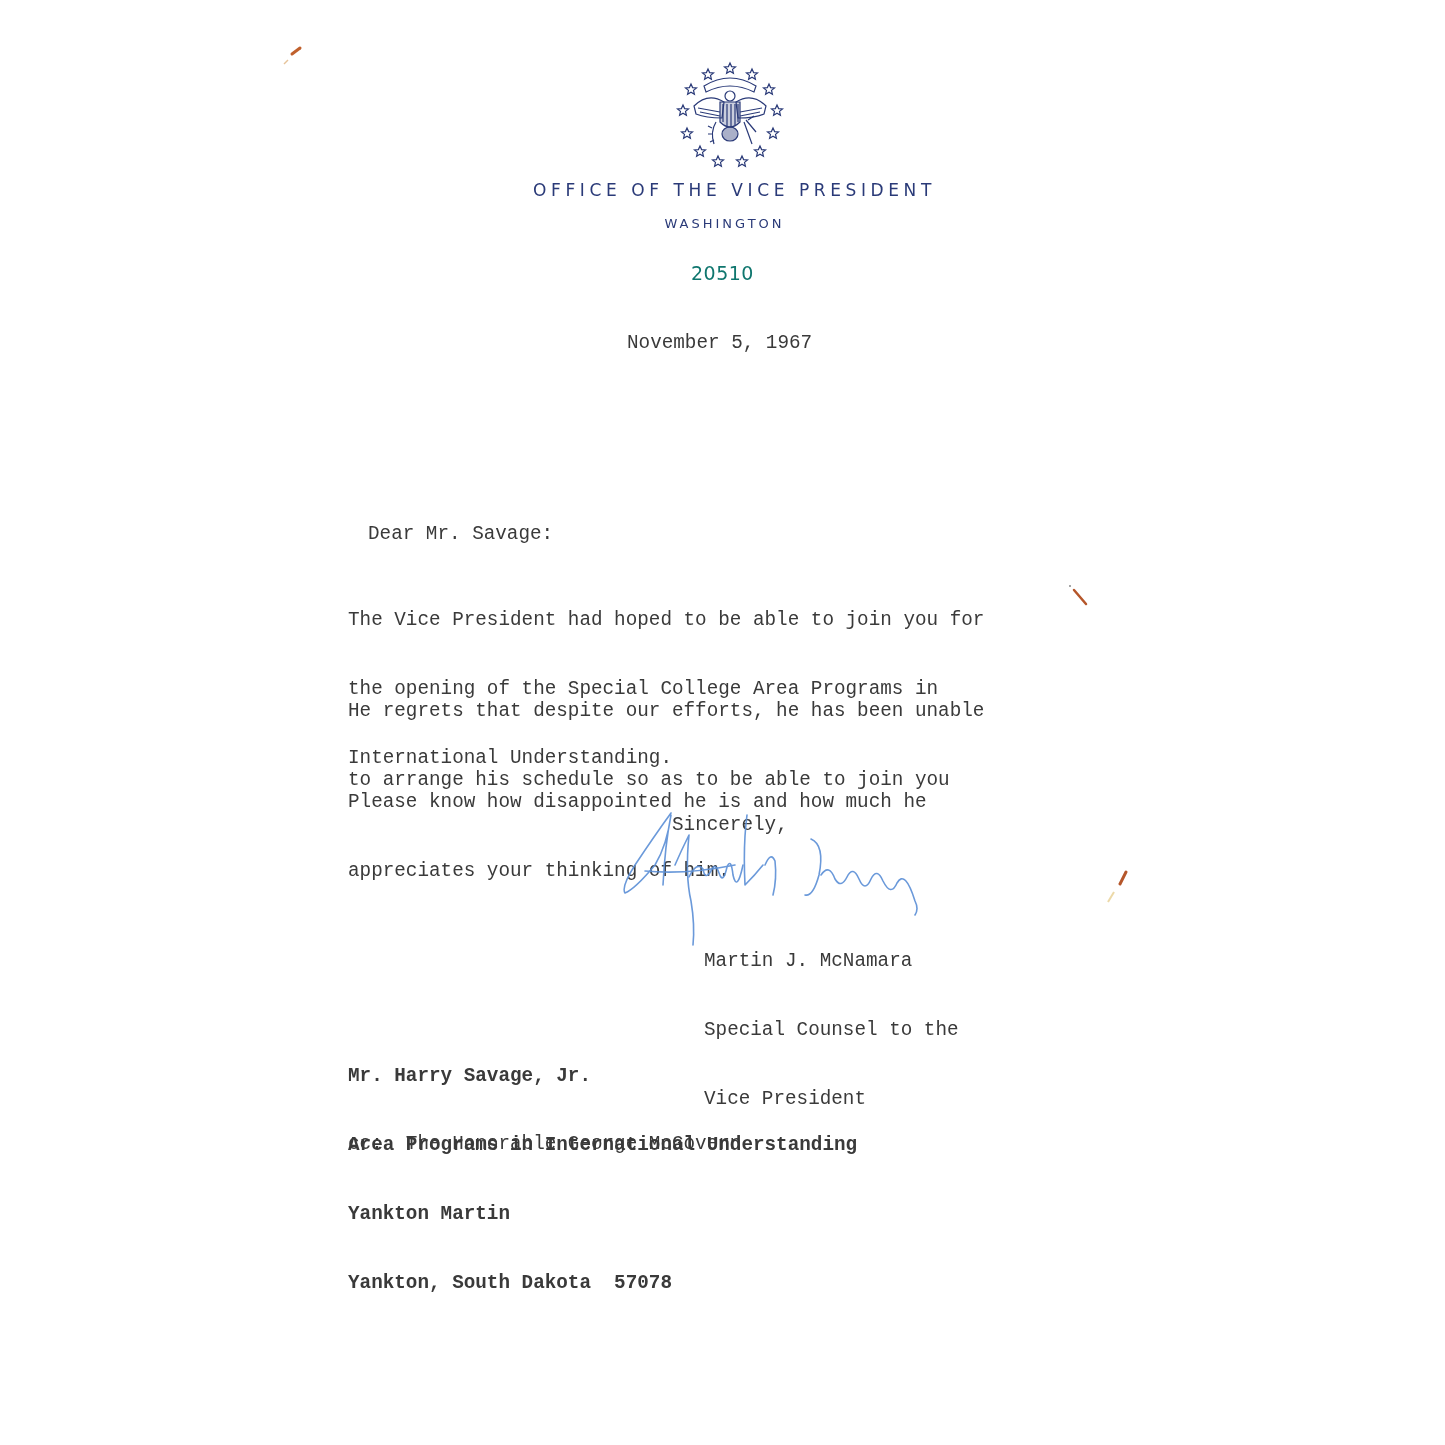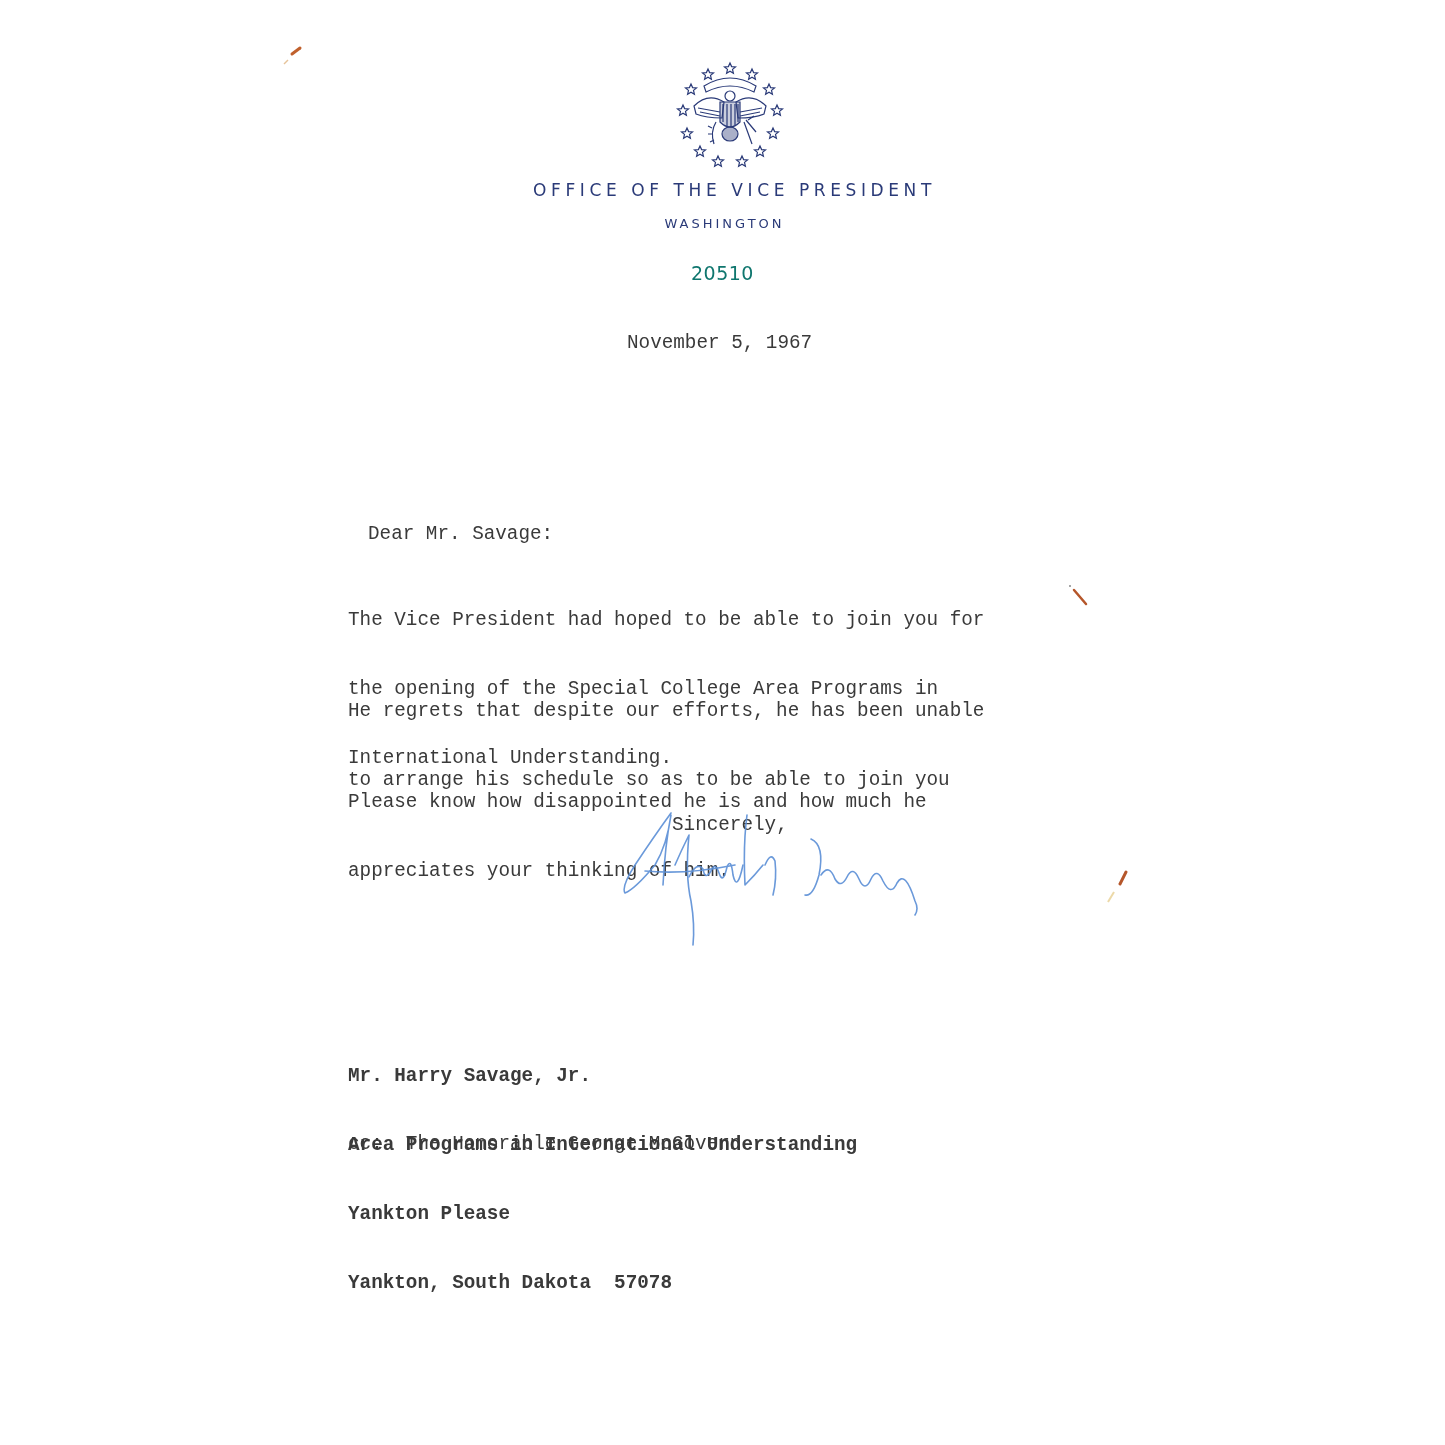--- a/index.html
+++ b/index.html
@@ -113,36 +113,41 @@
     <span class="para-line">to arrange his schedule so as to be able to join you</span>
   </div>
 
   <div class="type para3">
     <span class="para-line">Please know how disappointed he is and how much he</span>
     <span class="para-line">appreciates your thinking of him.</span>
   </div>
 
   <div class="type closing">Sincerely,</div>
 
+  <div class="type sig-block">
+    <span class="para-line">Martin J. McNamara</span>
+    <span class="para-line">Special Counsel to the</span>
+    <span class="para-line">Vice President</span>
+  </div>
 
   <svg class="signature" viewBox="0 0 320 150">
     <g fill="none" stroke="#5b8fd6" stroke-width="1.6" stroke-linecap="round" stroke-linejoin="round" opacity="0.9">
       <path d="M56 8 Q40 30 20 60 Q6 82 10 88 Q20 84 40 60 Q52 40 56 10 Q50 40 48 80"></path>
       <path d="M30 66 Q70 70 120 60"></path>
       <path d="M60 60 Q66 46 74 30 Q70 70 76 96 Q80 120 78 140"></path>
       <path d="M74 72 Q82 56 88 64 Q90 76 96 66 Q100 56 104 68 Q108 80 112 62 Q116 52 118 70 Q122 88 128 60"></path>
       <path d="M132 10 Q128 40 130 80 Q140 70 148 60"></path>
       <path d="M150 60 Q156 46 160 56 Q162 74 158 90"></path>
       <path d="M196 34 Q210 40 204 70 Q198 92 190 90"></path>
       <path d="M206 70 Q214 58 220 74 Q226 84 232 72 Q238 60 244 74 Q250 88 256 74 Q262 62 268 76 Q276 92 282 78 Q290 64 300 96 Q304 104 300 110"></path>
     </g>
   </svg>
 
   <div class="type address">
     <span class="para-line">Mr. Harry Savage, Jr.</span>
     <span class="para-line">Area Programs in International Understanding</span>
-    <span class="para-line">Yankton Please</span>
+    <span class="para-line">Yankton Martin</span>
     <span class="para-line">Yankton, South Dakota  57078</span>
   </div>
 
   <div class="type cc">cc:  The Honorable George McGovern</div>
 
 </div>
 
 </body></html>

